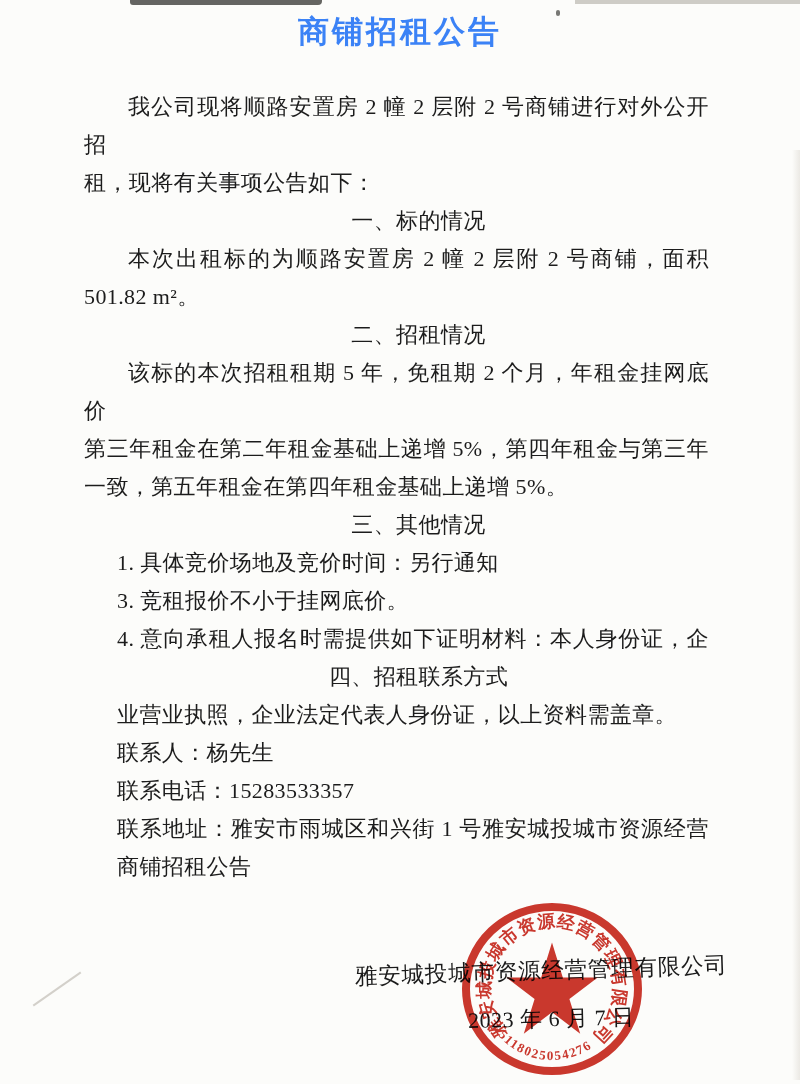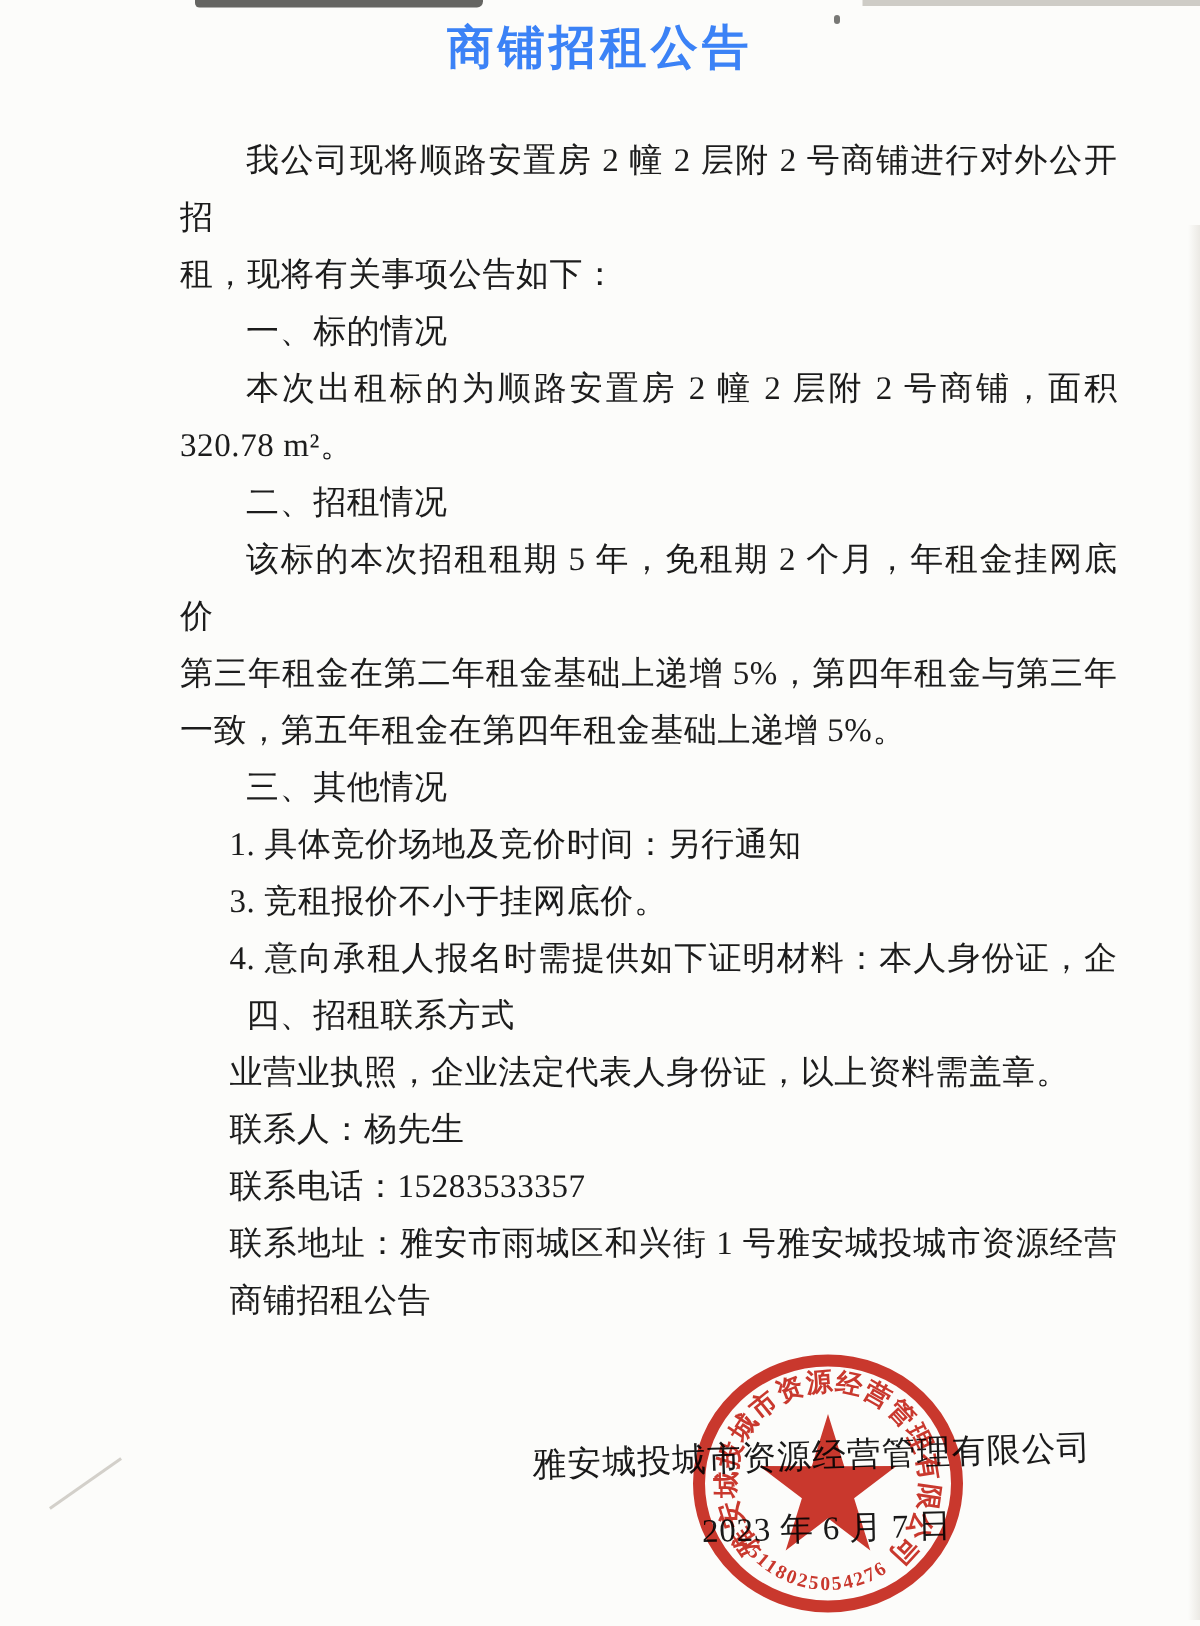--- a/index.html
+++ b/index.html
@@ -26,24 +26,23 @@
 
   .doc-title {
     position:absolute; left:0; top:11px; width:100%;
     text-align:center; font-size:31px; font-weight:bold; letter-spacing:3px;
     color:#3b82f6;
   }
   .doc-body {
     position:absolute; left:84px; top:88px; width:625px;
     font-size:22px; line-height:38px;
     letter-spacing:0.4px;
-    margin-left:36px;
   }
   .line      { min-height:38px; }
-  .ind       { text-indent:44px; }
+  .ind       { text-indent:44px;text-align:center; }
   .ls        { margin-left:33px; }
   .j         { text-align:justify; text-align-last:justify; }
 
   .sig-company {
     position:absolute; left:355px; top:961px;
     font-size:22.5px; letter-spacing:0.8px; color:#1a1a1a;
     transform:rotate(-1.8deg); transform-origin:left center;
     white-space:nowrap;
   }
   .sig-date {
@@ -71,21 +70,21 @@
   <div class="art-scratch"></div>
   <div class="art-right"></div>
 
   <div class="doc-title">商铺招租公告</div>
 
   <div class="doc-body">
     <div class="line ind j">我公司现将顺路安置房 2 幢 2 层附 2 号商铺进行对外公开招</div>
     <div class="line">租，现将有关事项公告如下：</div>
     <div class="line ind">一、标的情况</div>
     <div class="line ind j">本次出租标的为顺路安置房 2 幢 2 层附 2 号商铺，面积</div>
-    <div class="line">320.78 m²。</div>
+    <div class="line">501.82 m²。</div>
     <div class="line ind">二、招租情况</div>
     <div class="line ind j">该标的本次招租租期 5 年，免租期 2 个月，年租金挂网底价</div>
     <div class="line j">第三年租金在第二年租金基础上递增 5%，第四年租金与第三年</div>
     <div class="line">一致，第五年租金在第四年租金基础上递增 5%。</div>
     <div class="line ind">三、其他情况</div>
     <div class="line ls">1. 具体竞价场地及竞价时间：另行通知</div>
     <div class="line ls">3. 竞租报价不小于挂网底价。</div>
     <div class="line ls j">4. 意向承租人报名时需提供如下证明材料：本人身份证，企</div>
     <div class="line ind">四、招租联系方式</div>
     <div class="line ls">业营业执照，企业法定代表人身份证，以上资料需盖章。</div>

